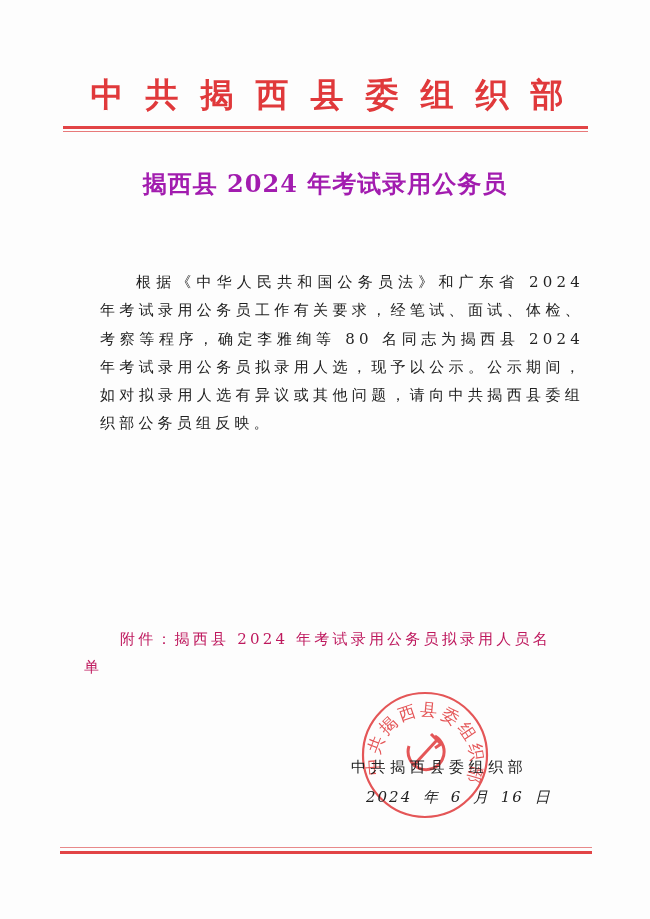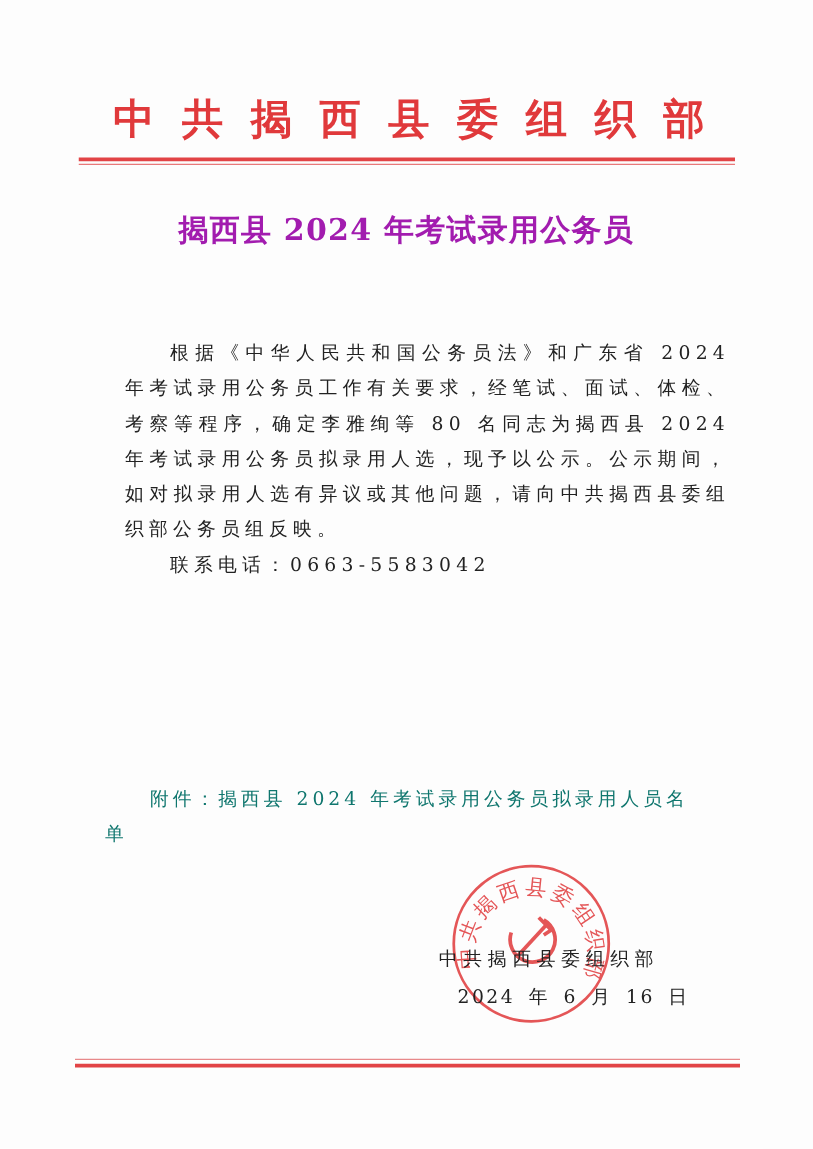--- a/index.html
+++ b/index.html
@@ -82,21 +82,21 @@
 
     .attachment {
       position: absolute;
       left: 84px;
       top: 625px;
       width: 484px;
       font-size: 15px;
       line-height: 28px;
       letter-spacing: 3.2px;
       text-indent: 36px;
-      color: #0f766e;
+      color: #be185d;
     }
 
     
     .sig-org {
       position: absolute;
       left: 351px;
       top: 756px;
       font-size: 15px;
       letter-spacing: 4.6px;
       color: #222;
@@ -104,20 +104,21 @@
     }
     .sig-date {
       position: absolute;
       left: 366px;
       top: 786px;
       font-size: 15px;
       letter-spacing: 2px;
       color: #222;
       line-height: 22px;
       word-spacing: 4px;
+      font-style: italic;
     }
 
     
     .seal {
       position: absolute;
       left: 360px;
       top: 690px;
       width: 130px;
       height: 130px;
       pointer-events: none;
@@ -140,21 +141,20 @@
     <span>织</span>
     <span>部</span>
   </div>
   <div class="rule head-thick"></div>
   <div class="rule head-thin"></div>
 
   <div class="doc-title t1">揭西县 2024 年考试录用公务员</div>
 
   <div class="body-text">
     <p class="para">根据《中华人民共和国公务员法》和广东省 2024 年考试录用公务员工作有关要求，经笔试、面试、体检、考察等程序，确定李雅绚等 80 名同志为揭西县 2024 年考试录用公务员拟录用人选，现予以公示。公示期间，如对拟录用人选有异议或其他问题，请向中共揭西县委组织部公务员组反映。</p>
-    <p class="para"><span>联系电话：</span><span>0663-5583042</span></p>
   </div>
 
   <div class="attachment">附件：揭西县 2024 年考试录用公务员拟录用人员名单</div>
 
   <svg class="seal" viewBox="0 0 130 130" xmlns="http://www.w3.org/2000/svg">
     <defs>
       <path id="sealArc" d="M 22 88 A 46 46 0 1 1 108 88"></path>
     </defs>
     <circle cx="65" cy="65" r="62" fill="none" stroke="#e0393b" stroke-width="2.2"></circle>
     <text font-family="DejaVu Sans, sans-serif" font-size="17" fill="#e0393b" letter-spacing="3">

